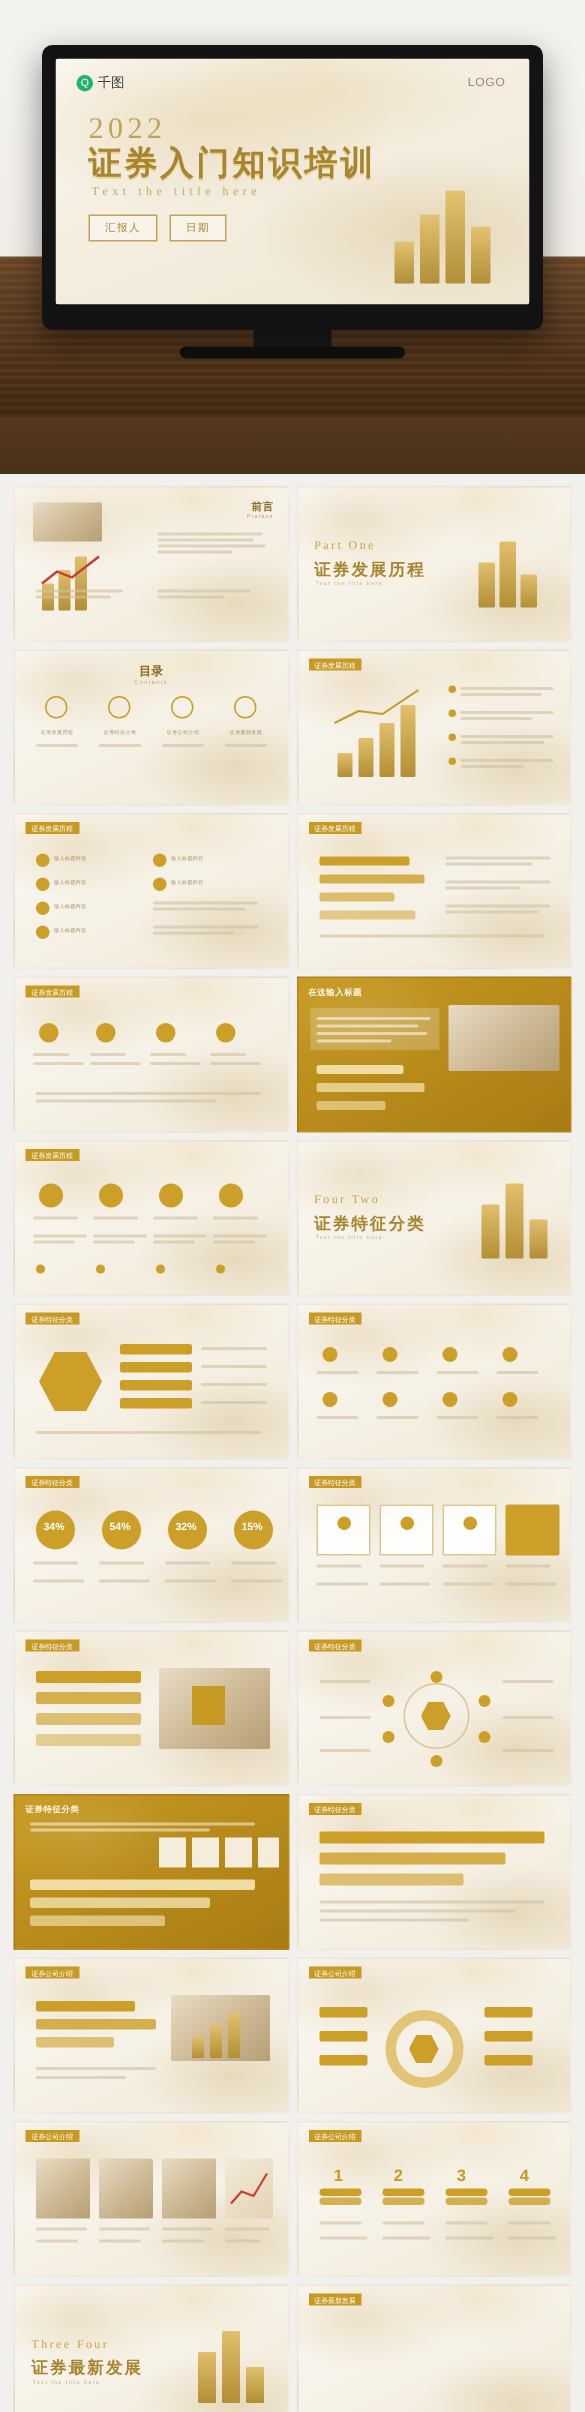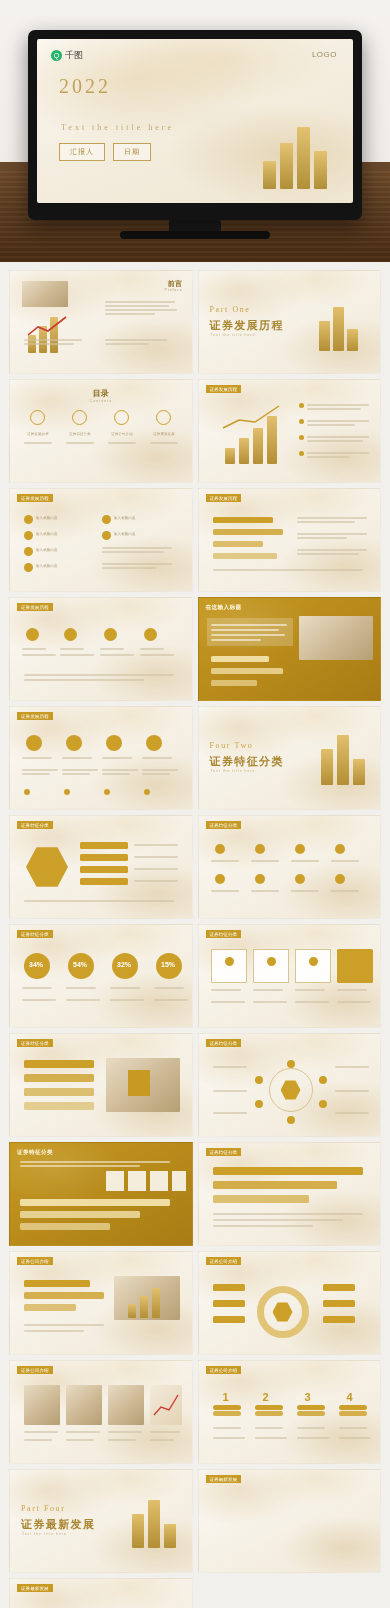--- a/index.html
+++ b/index.html
@@ -14,21 +14,21 @@
     position: relative;
     width: 390px;
     height: 1608px;
     background: #f2f0ec;
   }
 
   
   .hero {
     position: relative;
     width: 390px;
-    height: 262px;
+    height: 316px;
     background: linear-gradient(180deg,#f4f2ef 0%,#f0ede8 62%, #6b4a2c 62%, #4a3119 100%);
     overflow: hidden;
   }
   .desk {
     position: absolute;
     left: 0; top: 171px; width: 390px; height: 107px;
     background: linear-gradient(180deg,#6d4a29 0%, #5a3a1f 38%, #43290f 100%);
   }
   .desk:after{
     content:""; position:absolute; left:0; top:0; width:100%; height:100%;
@@ -198,20 +198,21 @@
     <div class="tv-stand-neck"></div>
     <div class="tv-stand-base"></div>
     <div class="tv">
       <div class="tv-screen">
         <div class="tv-logo-brand">
           <span class="brand-dot">Q</span>
           <span>千图</span>
         </div>
         <div class="tv-logo-right">LOGO</div>
         <div class="hero-year">2022</div>
+        <div class="hero-title">证券入门知识培训</div>
         <div class="hero-sub">Text the title here</div>
         <div class="hero-btns">
           <span class="hero-btn">汇报人</span>
           <span class="hero-btn">日期</span>
         </div>
         <div class="hero-bars">
           <i style="height:28px"></i>
             <i style="height:46px"></i>
             <i style="height:62px"></i>
             <i style="height:38px"></i>
@@ -577,21 +578,21 @@
       <div class="fake-line" style="left:56px;top:66px;width:28px"></div>
       <div class="fake-line" style="left:98px;top:66px;width:28px"></div>
       <div class="fake-line" style="left:140px;top:66px;width:28px"></div>
       <div class="fake-line" style="left:14px;top:76px;width:32px"></div>
       <div class="fake-line" style="left:56px;top:76px;width:32px"></div>
       <div class="fake-line" style="left:98px;top:76px;width:32px"></div>
       <div class="fake-line" style="left:140px;top:76px;width:32px"></div>
     </div>
 
     <div class="slide">
-      <div class="part-no">Part Four</div>
+      <div class="part-no">Three Four</div>
       <div class="part-cn">证券最新发展</div>
       <div class="part-en">Text the title here</div>
       <div class="bar" style="left:122px;bottom:24px;width:12px;height:34px"></div>
       <div class="bar" style="left:138px;bottom:24px;width:12px;height:48px"></div>
       <div class="bar" style="left:154px;bottom:24px;width:12px;height:24px"></div>
     </div>
 
     <div class="slide">
       <div class="tag">证券最新发展</div>
 

